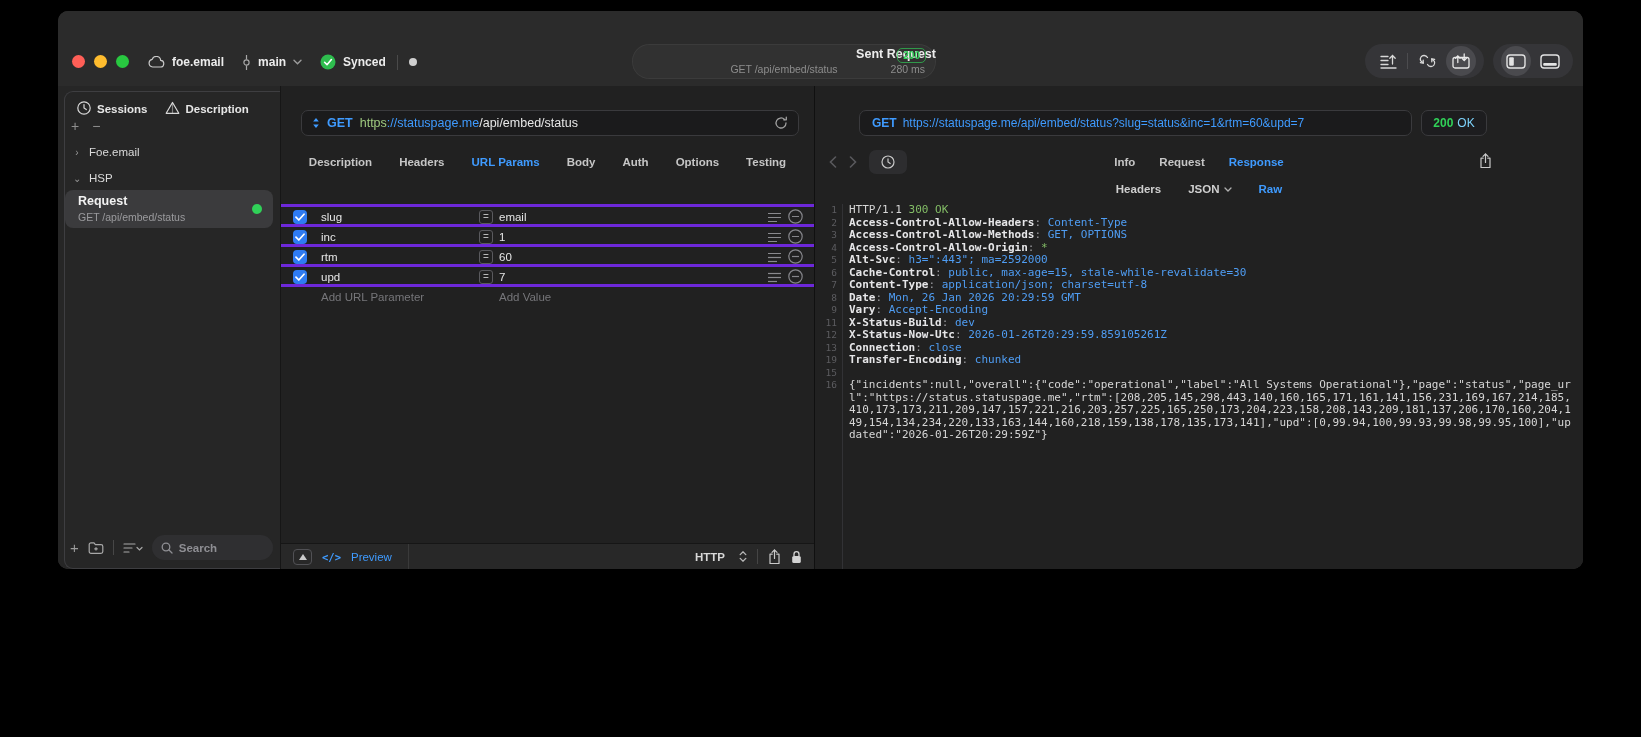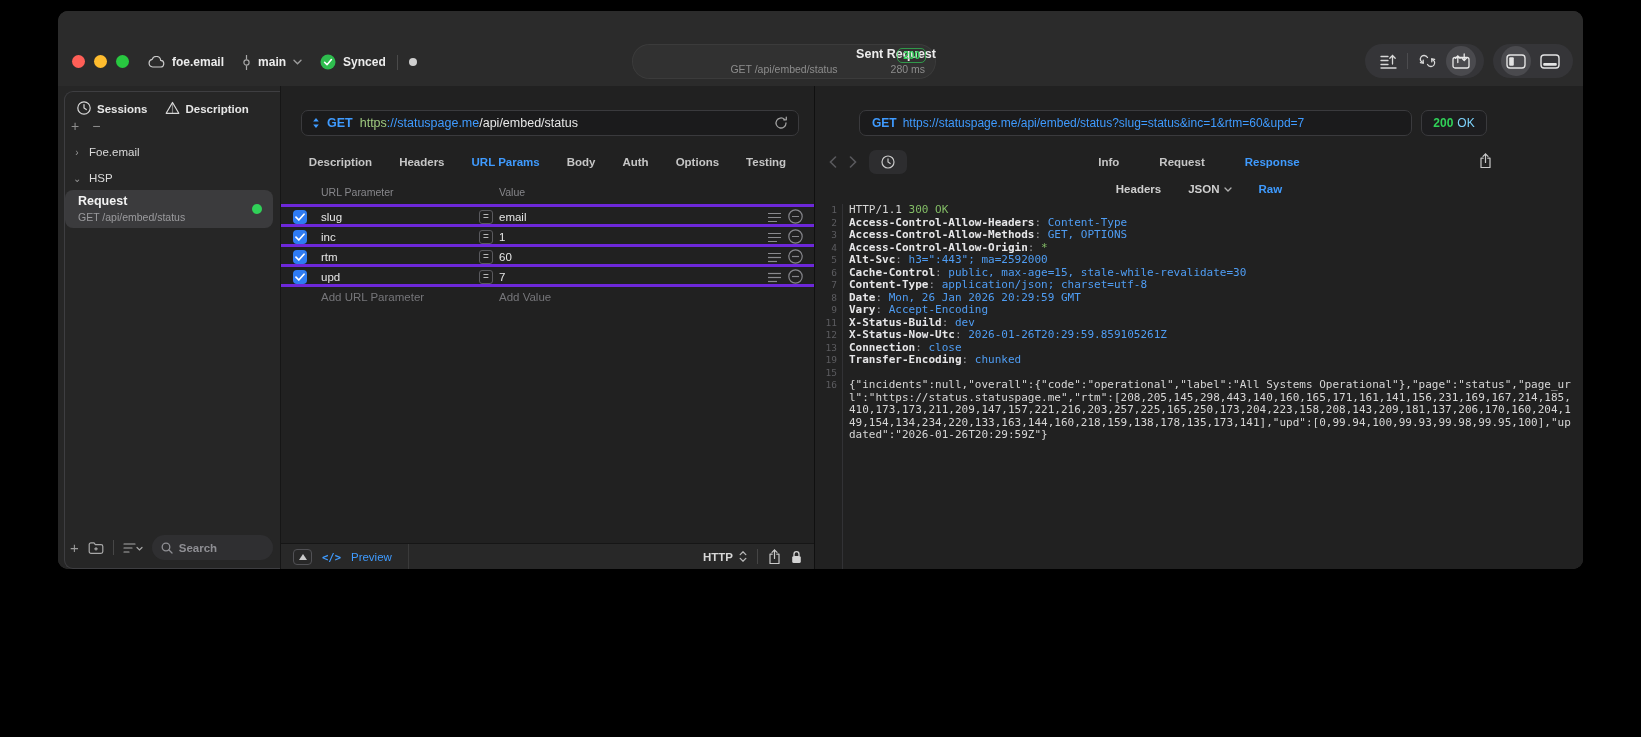--- a/index.html
+++ b/index.html
@@ -104,40 +104,40 @@
   .prow.addrow .pname,.prow.addrow .pval{color:#76767a}
   .mid-footer{position:absolute;left:0;right:0;bottom:0;height:26px;background:#282828;
               border-top:1px solid #161616;display:flex;align-items:center;padding:0 12px;gap:10px}
   .expand-btn{width:19px;height:16px;border:1px solid #515155;border-radius:4px;display:flex;
               align-items:center;justify-content:center}
   .code-glyph{font-family:"DejaVu Sans Mono",monospace;font-size:10.5px;font-weight:700;
               color:var(--accent)}
   .preview-lbl{font-size:11.5px;color:var(--accent);font-weight:400}
   .footer-vsep{width:1px;align-self:stretch;background:#3a3a3a;margin-left:6px}
   .footer-spacer{flex:1}
-  .proto{display:flex;align-items:center;gap:6px;font-size:11.5px;color:#d8d8d8;font-weight:600}
+  .proto{display:flex;align-items:center;gap:14px;font-size:11.5px;color:#d8d8d8;font-weight:600}
   .mid-footer .vsep2{width:1px;height:15px;background:#454545}
 
   
   .res-pill{position:absolute;left:44px;top:24px;width:553px;height:26px;background:#1b1b1c;
             border:1px solid #3a3a3d;border-radius:7px;display:flex;align-items:center;
             padding:0 12px;gap:6px;font-size:12px;white-space:nowrap;overflow:hidden}
   .res-pill .m{color:var(--accent);font-weight:700}
   .res-pill .u{color:var(--accent)}
   .res-badge{position:absolute;left:606px;top:24px;width:66px;height:26px;background:#1d1d1f;
              border:1px solid #3a3a3d;border-radius:7px;display:flex;align-items:center;
              justify-content:center;gap:4px;font-size:12px}
   .res-badge .code{color:var(--success);font-weight:700}
   .res-badge .txt{color:#7dd3fc}
   .res-nav{position:absolute;left:0;right:0;top:64px;height:24px}
   .nav-chevs{position:absolute;left:14px;top:6px;display:flex;gap:12px}
   .hist-btn{position:absolute;left:54px;top:0;width:38px;height:24px;border-radius:7px;
             background:#2d2d2f;display:flex;align-items:center;justify-content:center}
   .res-tabs{position:absolute;left:0;right:0;top:0;height:24px;display:flex;justify-content:center;
-            align-items:center;gap:40px}
+            align-items:center;gap:24px}
   .share-btn{position:absolute;left:664px;top:3px}
   .res-subtabs{position:absolute;left:0;right:0;top:94px;height:18px;display:flex;
                justify-content:center;align-items:center;gap:27px}
   .subtab{display:flex;align-items:center;gap:4px;font-size:11.5px;color:#cfcfcf;font-weight:600}
   .subtab.active{color:var(--accent)}
 
   .res-body{position:absolute;left:6px;right:6px;top:118px;bottom:0;display:flex;
             flex-direction:column;overflow:hidden;
             font-family:"DejaVu Sans Mono",monospace;font-size:11px;line-height:12.5px}
   .crow{display:flex;min-height:12.5px}
@@ -365,24 +365,20 @@
       <div class="req-tabs" id="req-tabs">
           <span class="tab">Description</span>
           <span class="tab">Headers</span>
           <span class="tab active">URL Params</span>
           <span class="tab">Body</span>
           <span class="tab">Auth</span>
           <span class="tab">Options</span>
           <span class="tab">Testing</span>
         </div>
 
-      <div class="ptable-head">
-        <span class="c1">URL Parameter</span>
-        <span class="c2">Value</span>
-      </div>
       <div class="param-rows" id="param-rows">
           <div class="prow">
             <div class="cb">
               <svg width="10" height="8" viewBox="0 0 10 8">
                 <path d="M1 4.2 3.8 7 9 1.2" fill="none" stroke="#fff" stroke-width="1.7" stroke-linecap="round" stroke-linejoin="round"></path>
               </svg>
             </div>
             <span class="pname">slug</span>
             <span class="eq">=</span>
             <span class="pval">email</span>

